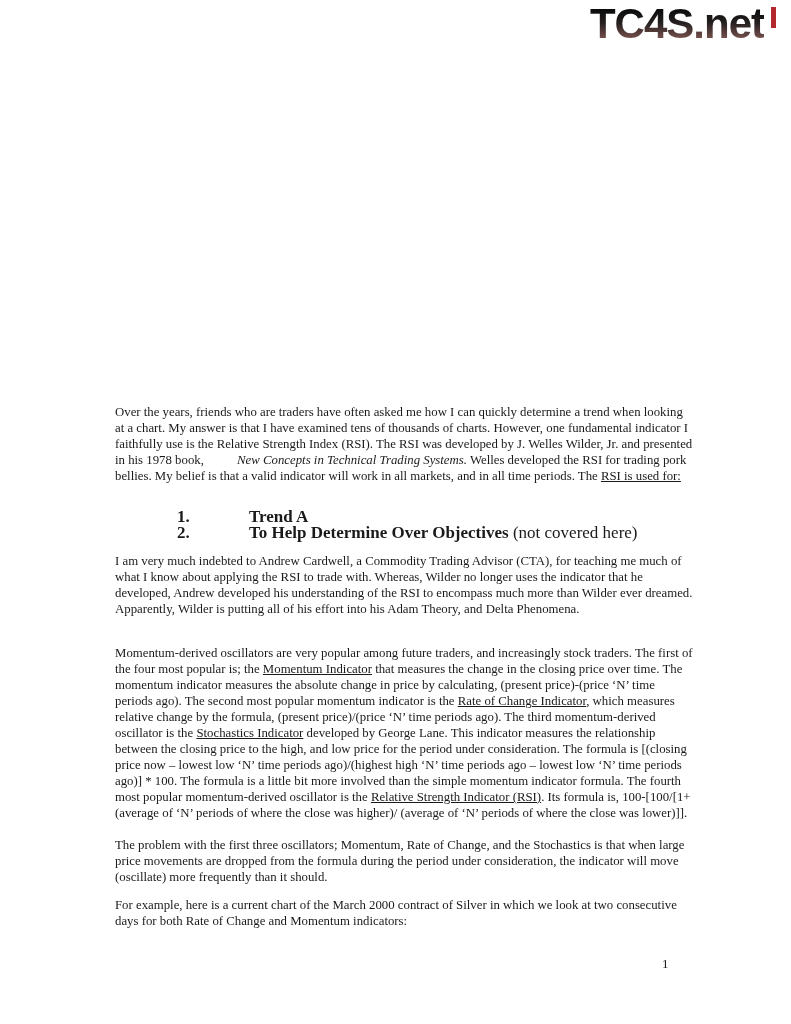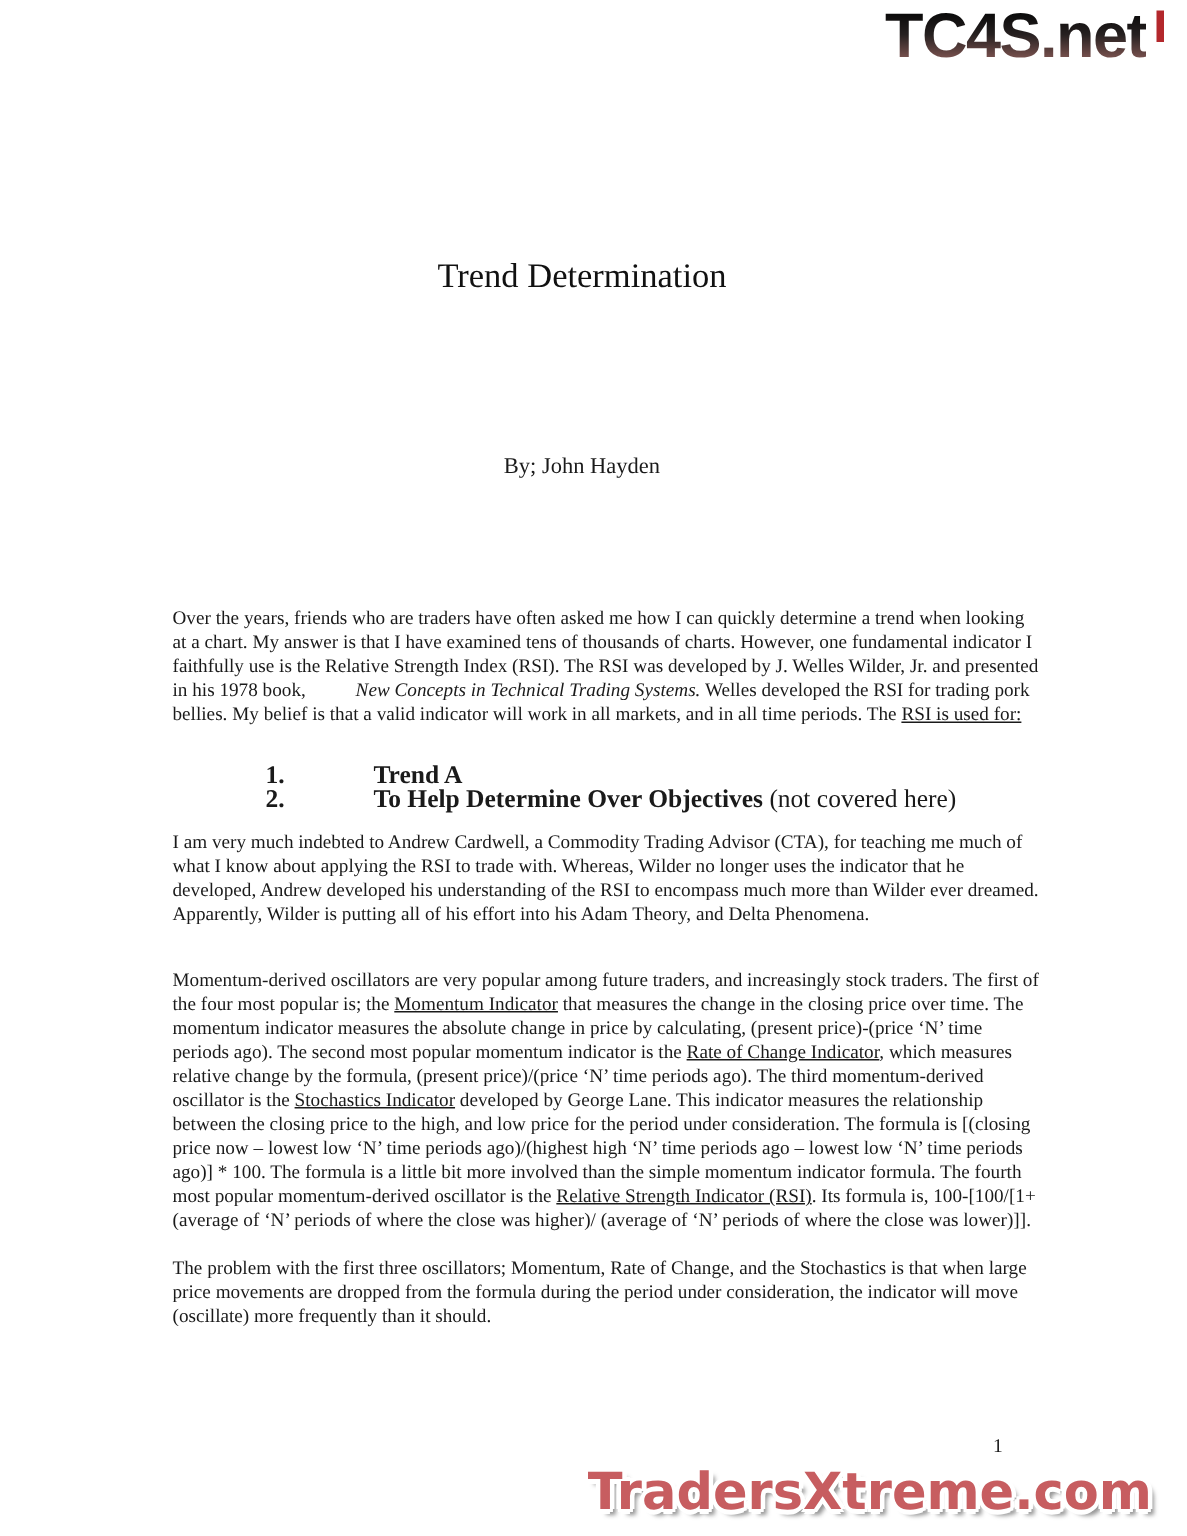--- a/index.html
+++ b/index.html
@@ -137,39 +137,37 @@
 </style>
 </head>
 <body>
 
 <div class="page">
 
   <div class="tc4s">TC4S.net</div>
   <div class="red-sliver"></div>
 
   <h1 class="title">
-    <span>Trend Determination</span>
   </h1>
 
-  <div class="byline">By; John Hayden</div>
 
   <p class="body p1"><span>Over the years, friends who are traders have often asked me how I can quickly determine a trend when looking at a chart. My answer is that I have examined tens of thousands of charts. However, one fundamental indicator I faithfully use is the Relative Strength Index (RSI). The RSI was developed by J. Welles Wilder, Jr. and presented in his 1978 book, </span><span class="it">New Concepts in Technical Trading Systems.</span><span> Welles developed the RSI for trading pork bellies. My belief is that a valid indicator will work in all markets, and in all time periods.  The </span><span class="u">RSI is used for:</span></p>
 
   <div class="list-row r1">
     <span class="num">1.</span><span class="lbl">Trend A</span>
   </div>
   <div class="list-row r2">
     <span class="num">2.</span><span class="lbl">To Help Determine Over Objectives</span><span class="sfx"> (not covered here)</span>
   </div>
 
 
   <p class="body p2">I am very much indebted to Andrew Cardwell, a Commodity Trading Advisor (CTA), for teaching me much of what I know about applying the RSI to trade with. Whereas, Wilder no longer uses the indicator that he developed, Andrew developed his understanding of the RSI to encompass much more than Wilder ever dreamed. Apparently, Wilder is putting all of his effort into his Adam Theory, and Delta Phenomena.</p>
 
   <p class="body p3"><span>Momentum-derived oscillators are very popular among future traders, and increasingly stock traders. The first of the four most popular is; the </span><span class="u">Momentum Indicator</span><span> that measures the change in the closing price over time. The momentum indicator measures the absolute change in price by calculating,  (present price)-(price ‘N’ time periods ago). The second most popular momentum indicator is the </span><span class="u">Rate of Change Indicator</span><span>, which measures relative change by the formula, (present price)/(price ‘N’ time periods ago). The third momentum-derived oscillator is the </span><span class="u">Stochastics Indicator</span><span> developed by George Lane. This indicator measures the relationship between the closing price to the high, and low price for the period under consideration. The formula is [(closing price now – lowest low ‘N’ time periods ago)/(highest high ‘N’ time periods ago – lowest low ‘N’ time periods ago)] * 100. The formula is a little bit more involved than the simple momentum indicator formula. The fourth most popular momentum-derived oscillator is the </span><span class="u">Relative Strength Indicator (RSI)</span><span>. Its formula is, 100-[100/[1+(average of ‘N’ periods of where the close was higher)/ (average of ‘N’ periods of where the close was lower)]].</span></p>
 
   <p class="body p4">The problem with the first three oscillators; Momentum, Rate of Change, and the Stochastics is that when large price movements are dropped from the formula during the period under consideration, the indicator will move (oscillate) more frequently than it should.</p>
 
+  <p class="body p5">For example, here is a current chart of the March 2000 contract of Silver in which we look at two consecutive days for both Rate of Change and Momentum indicators:</p>
 
   <div class="pagenum">1</div>
 
-  <div class="traders">TradersXtreme.com</div>
 
 </div>
 
 </body></html>

